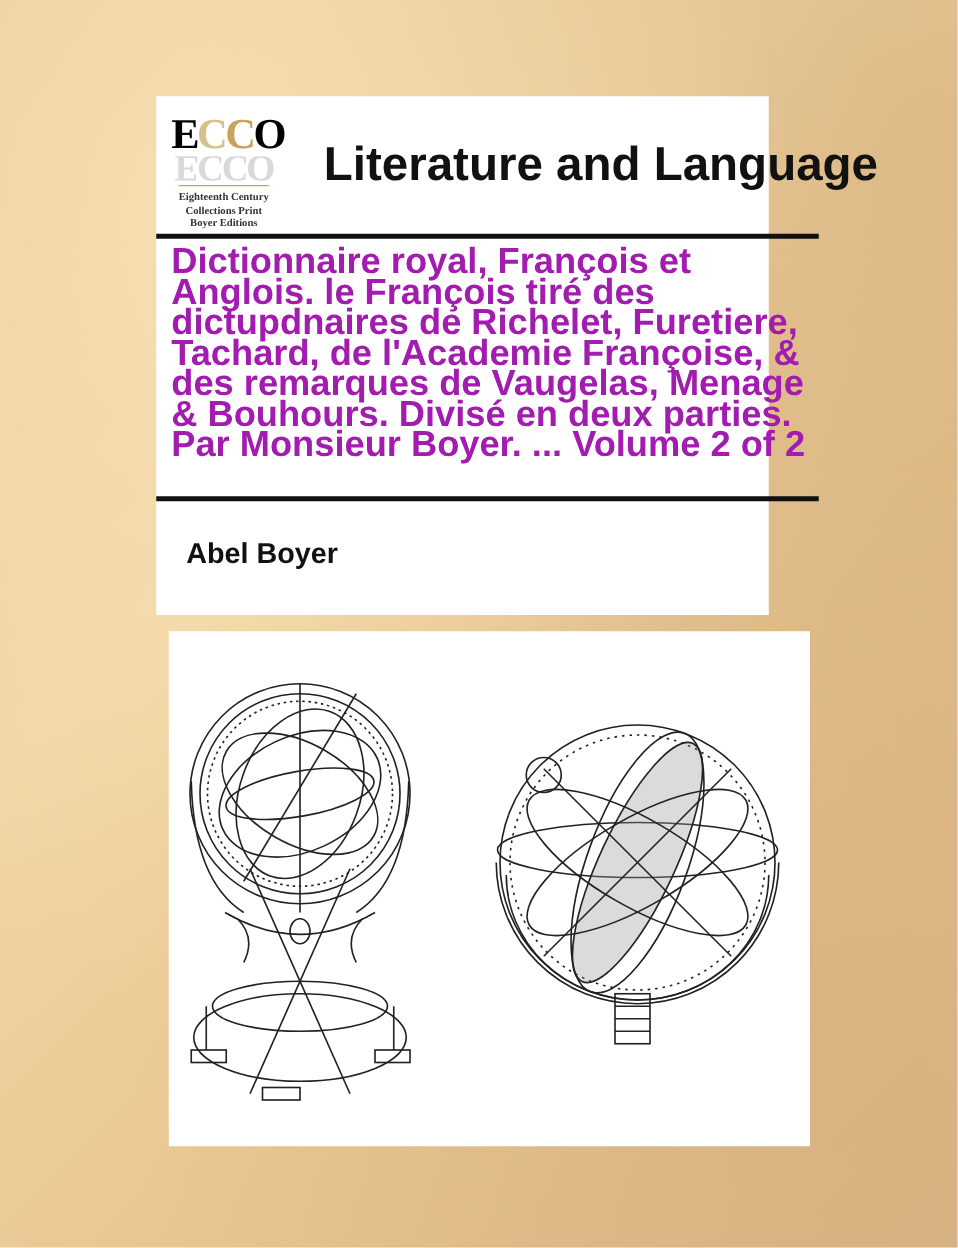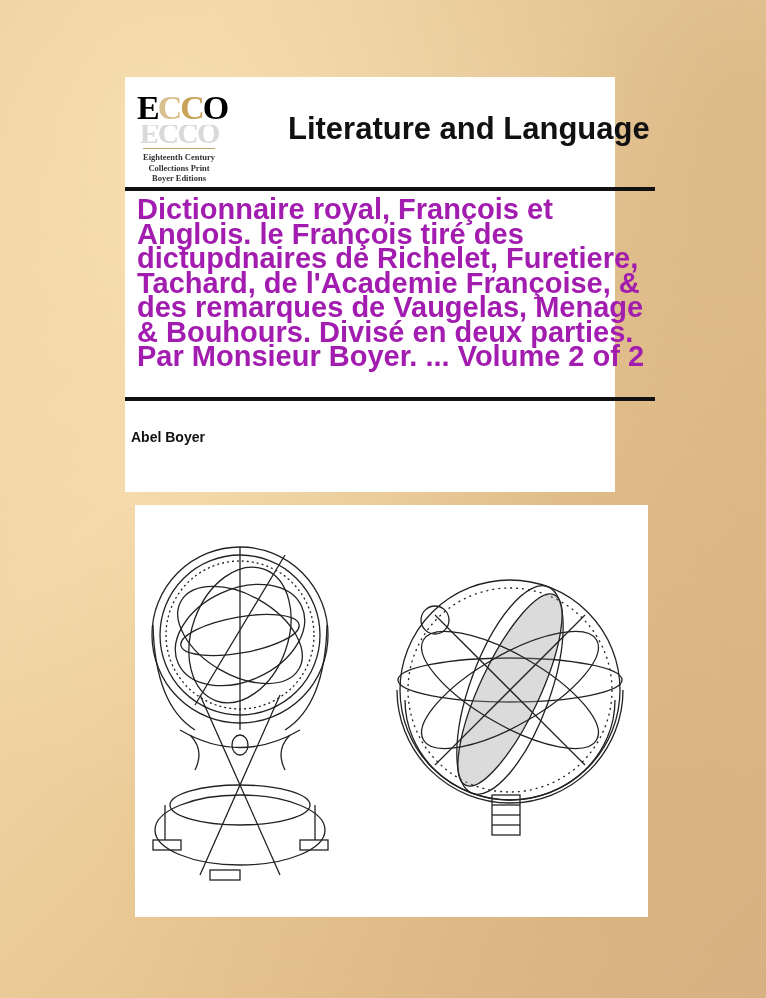--- a/index.html
+++ b/index.html
@@ -13,25 +13,25 @@
     font-family:"Liberation Sans", sans-serif;
   }
   .panel{position:absolute;background:#ffffff;}
   #top-panel{left:125px;top:77px;width:490px;height:415px;font-weight:bold;}
   .logo{position:absolute;left:12px;top:8px;width:84px;height:100px;text-align:center;}
   .logo-mark{font-family:"Liberation Serif", serif;font-size:34px;line-height:34px;letter-spacing:-2px;margin-top:6px;}
   .logo-mark .c1{color:#d8c08e;} .logo-mark .c2{color:#c9a35a;}
   .logo-mirror{font-family:"Liberation Serif", serif;font-size:30px;line-height:22px;height:20px;overflow:hidden;color:#d9d9d9;transform:scaleY(-1);letter-spacing:-2px;}
   .logo-rule{height:1px;background:#bfa36a;margin:3px 6px 3px 6px;}
   .logo-caption{font-family:"Liberation Serif", serif;font-size:8.5px;line-height:10.5px;color:#333;}
-  .series{position:absolute;left:163px;top:34px;font-size:31px;color:#111;white-space:nowrap;}
+  .series{position:absolute;left:134px;top:34px;font-size:38px;color:#111;white-space:nowrap;}
   .rule{position:absolute;left:0;width:530px;height:4px;background:#111;}
   #rule1{top:110px;} #rule2{top:320px;}
   .title{position:absolute;left:12px;top:120px;width:520px;font-size:29px;line-height:24.5px;color:#a21caf;}
-  .author{position:absolute;left:6px;top:352px;font-size:14px;color:#111;}
+  .author{position:absolute;left:24px;top:352px;font-size:23px;color:#111;}
   #image-panel{left:135px;top:505px;width:513px;height:412px;}
   svg{position:absolute;left:0;top:0;}
 </style>
 </head>
 <body>
 
 <div class="panel" id="top-panel">
   <div class="logo">
     <div class="logo-mark"><span>E</span><span class="c1">C</span><span class="c2">C</span><span>O</span></div>
     <div class="logo-mirror">ECCO</div>

